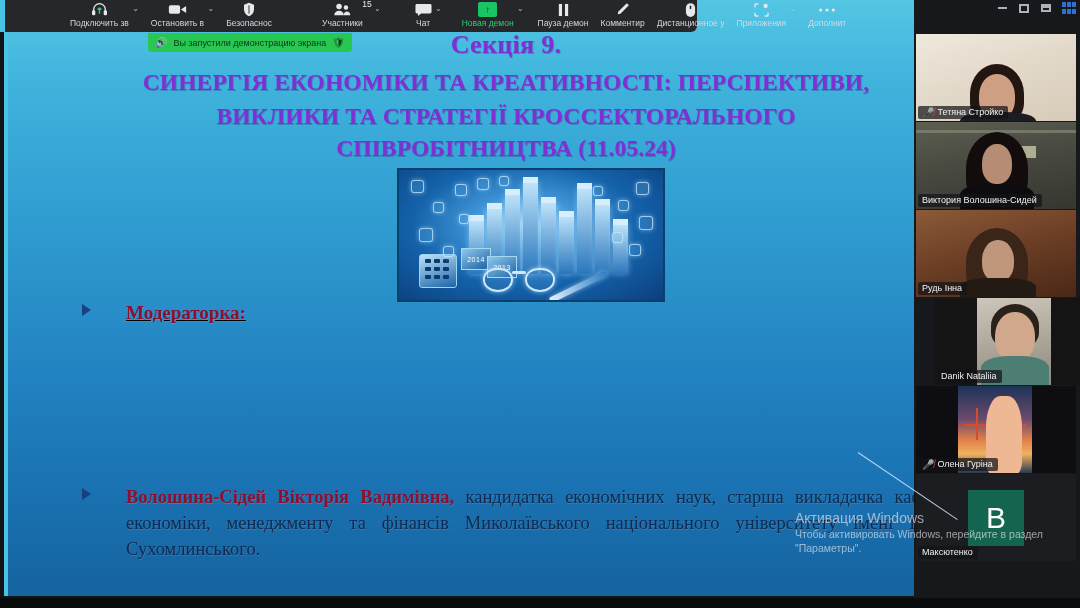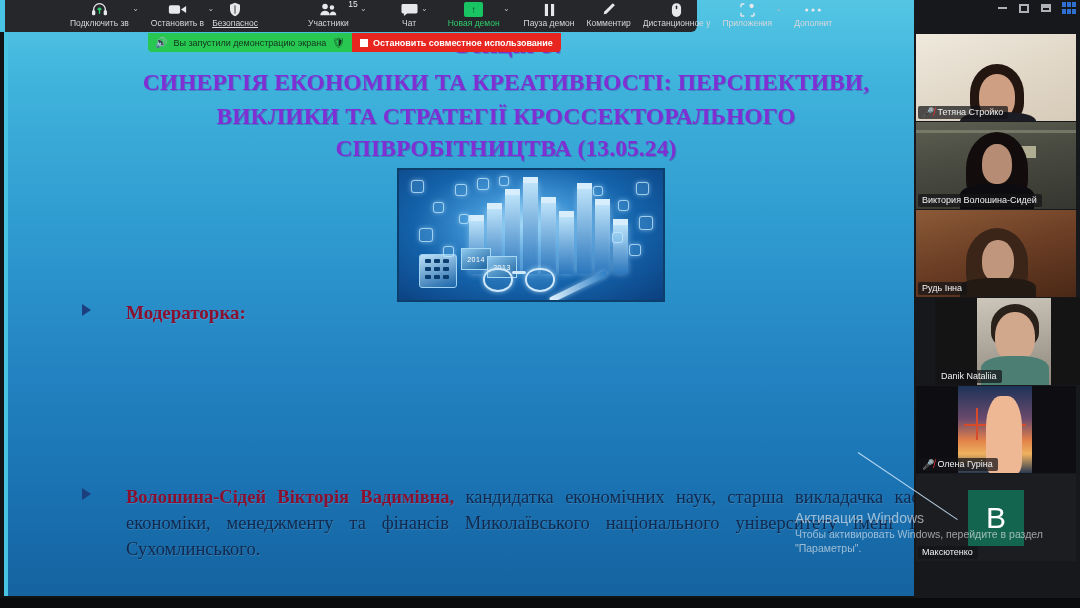--- a/index.html
+++ b/index.html
@@ -304,21 +304,21 @@
 <body>
 
 <div id="root">
 
   <div id="slide">
     <div id="slide-left-edge"></div>
 
     <div class="slide-title" id="title-line0">Секція 9.</div>
     <div class="slide-title" id="title-line1">СИНЕРГІЯ ЕКОНОМІКИ ТА КРЕАТИВНОСТІ: ПЕРСПЕКТИВИ,</div>
     <div class="slide-title" id="title-line2">ВИКЛИКИ ТА СТРАТЕГІЇ КРОССЕКТОРАЛЬНОГО</div>
-    <div class="slide-title" id="title-line3">СПІВРОБІТНИЦТВА  (13.05.24)</div>
+    <div class="slide-title" id="title-line3">СПІВРОБІТНИЦТВА  (11.05.24)</div>
 
     <div id="slide-image">
       <div class="bar" style="left:70px;  width:15px; height:54px;"></div>
       <div class="bar" style="left:88px;  width:15px; height:66px;"></div>
       <div class="bar" style="left:106px; width:15px; height:80px;"></div>
       <div class="bar" style="left:124px; width:15px; height:92px;"></div>
       <div class="bar" style="left:142px; width:15px; height:72px;"></div>
       <div class="bar" style="left:160px; width:15px; height:58px;"></div>
       <div class="bar" style="left:178px; width:15px; height:86px;"></div>
       <div class="bar" style="left:196px; width:15px; height:70px;"></div>
@@ -355,21 +355,21 @@
       <div class="float-ic" style="left:44px;  top:76px; width:11px; height:11px;"></div>
       <div class="float-ic" style="right:14px; top:12px; width:13px; height:13px;"></div>
       <div class="float-ic" style="right:34px; top:30px; width:11px; height:11px;"></div>
       <div class="float-ic" style="right:10px; top:46px; width:14px; height:14px;"></div>
       <div class="float-ic" style="right:40px; top:62px; width:11px; height:11px;"></div>
       <div class="float-ic" style="right:60px; top:16px; width:10px; height:10px;"></div>
       <div class="float-ic" style="right:22px; top:74px; width:12px; height:12px;"></div>
       <div class="float-ic" style="left:100px; top:6px;  width:10px; height:10px;"></div>
     </div>
 
-    <div class="bullet-row heading-only" style="top:300px;">
+    <div class="bullet-row heading-only" style="top:300px;text-decoration:underline;">
       <span class="bullet-mark"></span>
       <div class="bullet-body"><span class="hl">Модераторка:</span></div>
     </div>
 
 
 
     <div class="bullet-row" style="top:484px;">
       <span class="bullet-mark"></span>
       <div class="bullet-body">
         <span class="hl">Волошина-Сідей Вікторія Вадимівна,</span><span> кандидатка економічних наук, старша викладачка кафедри економіки, менеджменту та фінансів Миколаївського національного університету імені В. О. Сухомлинського.</span>
@@ -396,21 +396,21 @@
       <div class="tb-ico">
         <svg width="19" height="13" viewBox="0 0 22 14">
           <rect x="1" y="2" width="13" height="10" rx="2" fill="#e6e8ea"></rect>
           <path d="M15 7l6-4v8z" fill="#e6e8ea"></path>
         </svg>
       </div>
       <div class="tb-lab">Остановить в</div>
       <span class="tb-caret">⌄</span>
     </div>
 
-    <div class="tb-item" style="text-decoration:underline;">
+    <div class="tb-item" style="margin-left:14px;">
       <div class="tb-ico">
         <svg width="14" height="15" viewBox="0 0 16 18">
           <path d="M8 1l6 2.4v5.2c0 4.2-2.7 7.2-6 8.4-3.3-1.2-6-4.2-6-8.4V3.4z" fill="#e6e8ea"></path>
           <path d="M8 4v10" stroke="#25272b" stroke-width="1.1"></path>
         </svg>
       </div>
       <div class="tb-lab">Безопаснос</div>
     </div>
 
     <div class="tb-item" style="margin-left:42px;">
@@ -497,24 +497,20 @@
       </div>
       <div class="tb-lab">Дополнит</div>
     </div>
   </div>
 
   <div id="share-banner">
     <div id="share-green">
       <span style="font-size:10px;">🔊</span>
       <span class="lbl">Вы запустили демонстрацию экрана</span>
       <span style="font-size:10px;">🛡</span>
-    </div>
-    <div id="share-red">
-      <span class="stop-sq"></span>
-      <span>Остановить совместное использование</span>
     </div>
   </div>
 
   <div id="winact">
     <div class="l1">Активация Windows</div>
     <div class="l2">Чтобы активировать Windows, перейдите в раздел</div>
     <div class="l3">"Параметры".</div>
   </div>
 
   <div id="pointer-line"></div>

